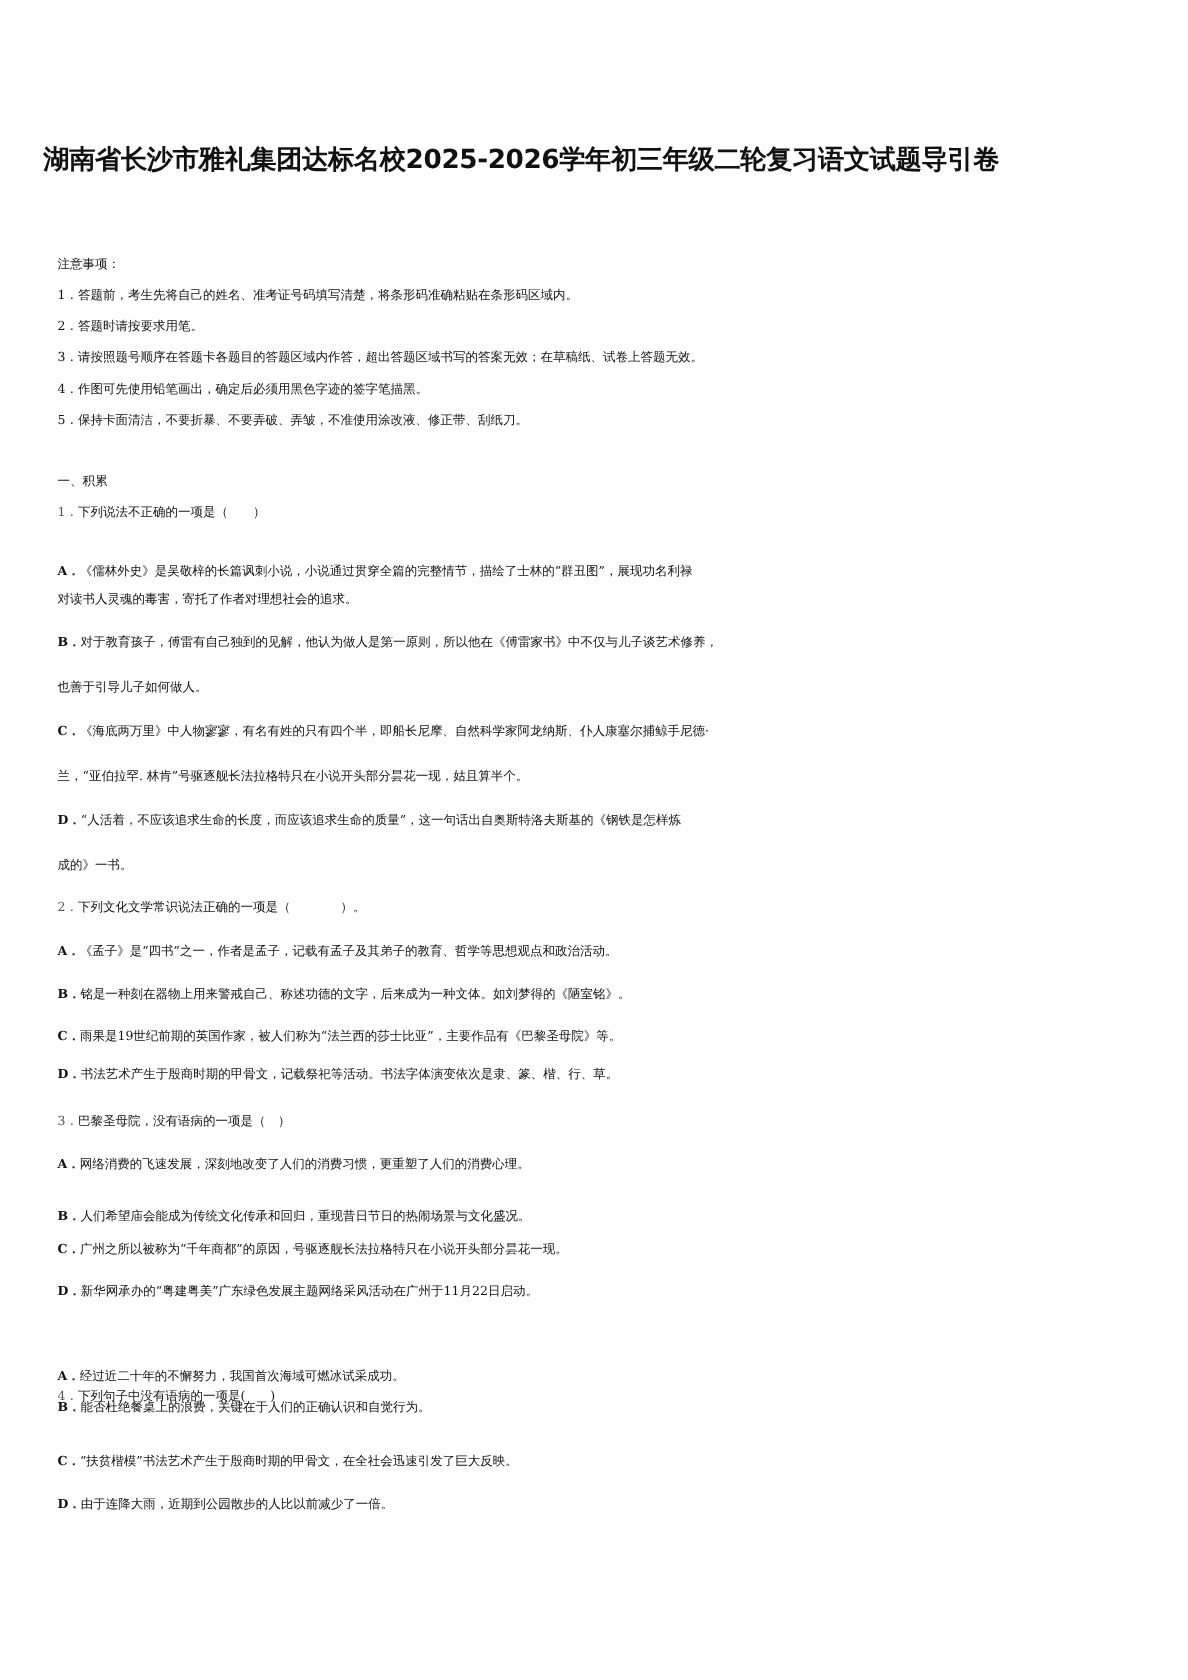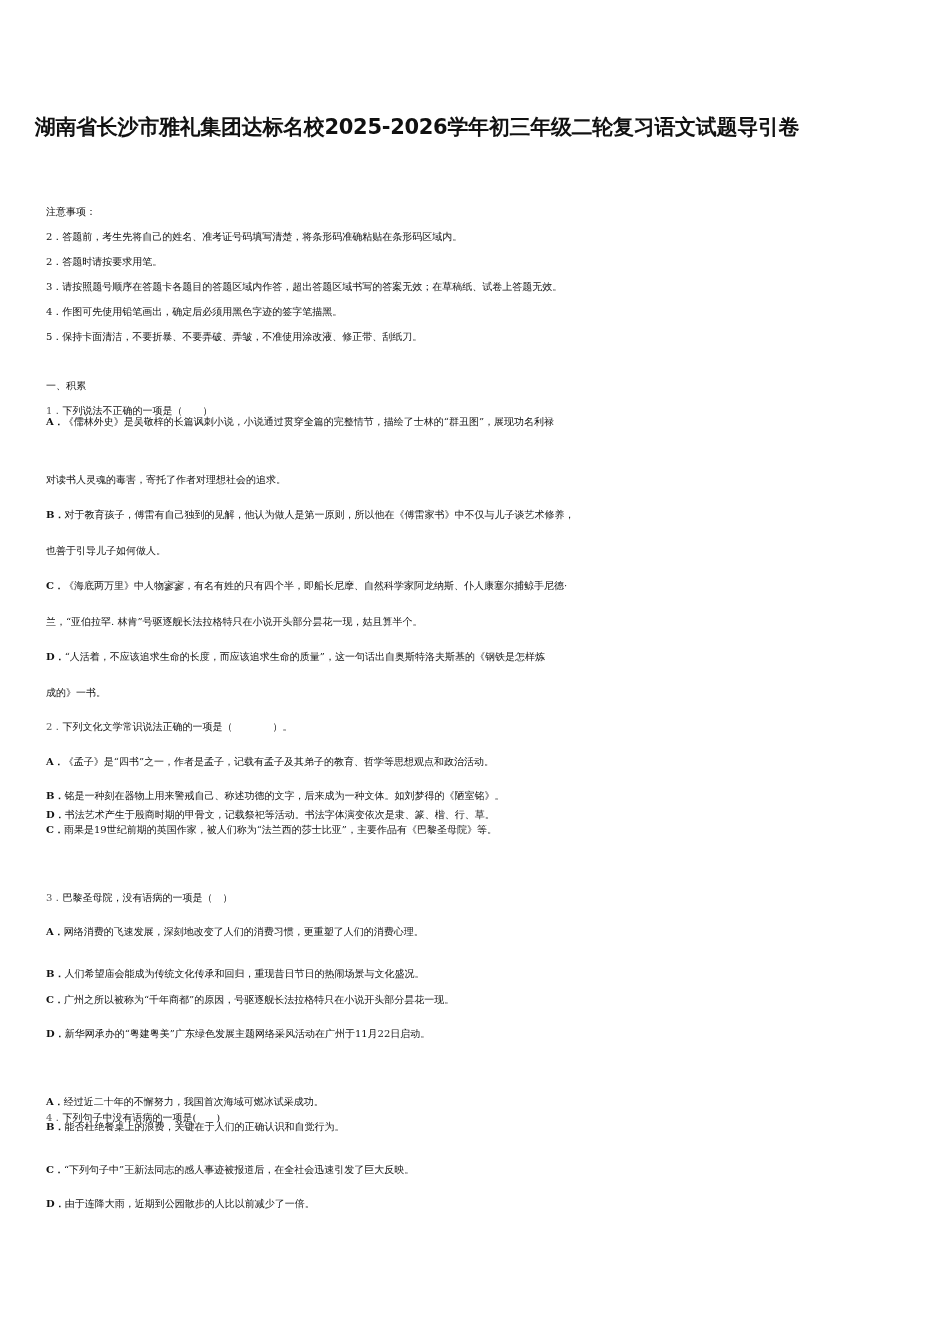--- a/index.html
+++ b/index.html
@@ -25,34 +25,34 @@
     .opt { font-weight: bold; }
   </style>
 </head>
 <body>
 
 <div class="page">
   <div class="title t1">湖南省长沙市雅礼集团达标名校2025-2026学年初三年级二轮复习语文试题导引卷</div>
 
   <div>
     <div class="line" style="top:202px">注意事项：</div>
-    <div class="line" style="top:227px">2．答题前，考生先将自己的姓名、准考证号码填写清楚，将条形码准确粘贴在条形码区域内。</div>
+    <div class="line" style="top:227px">1．答题前，考生先将自己的姓名、准考证号码填写清楚，将条形码准确粘贴在条形码区域内。</div>
     <div class="line" style="top:252px">2．答题时请按要求用笔。</div>
     <div class="line" style="top:277px">3．请按照题号顺序在答题卡各题目的答题区域内作答，超出答题区域书写的答案无效；在草稿纸、试卷上答题无效。</div>
     <div class="line" style="top:302px">4．作图可先使用铅笔画出，确定后必须用黑色字迹的签字笔描黑。</div>
     <div class="line" style="top:327px">5．保持卡面清洁，不要折暴、不要弄破、弄皱，不准使用涂改液、修正带、刮纸刀。</div>
   </div>
 
   <div class="line" style="top:376px">一、积累</div>
 
   <div>
     <div class="line" style="top:401px">
       <span class="num">1．</span><span>下列说法不正确的一项是（　　）</span>
     </div>
-    <div class="line" style="top:412px">
+    <div class="line" style="top:448px">
       <span class="opt">A．</span><span>《儒林外史》是吴敬梓的长篇讽刺小说，小说通过贯穿全篇的完整情节，描绘了士林的“群丑图”，展现功名利禄</span>
     </div>
     <div class="line" style="top:470px">对读书人灵魂的毒害，寄托了作者对理想社会的追求。</div>
     <div class="line" style="top:505px">
       <span class="opt">B．</span><span>对于教育孩子，傅雷有自己独到的见解，他认为做人是第一原则，所以他在《傅雷家书》中不仅与儿子谈艺术修养，</span>
     </div>
     <div class="line" style="top:541px">也善于引导儿子如何做人。</div>
     <div class="line" style="top:576px">
       <span class="opt">C．</span><span>《海底两万里》中人物寥寥，有名有姓的只有四个半，即船长尼摩、自然科学家阿龙纳斯、仆人康塞尔捕鲸手尼德·</span>
     </div>
@@ -69,21 +69,21 @@
     </div>
     <div class="line" style="top:752px">
       <span class="opt">A．</span><span>《孟子》是“四书”之一，作者是孟子，记载有孟子及其弟子的教育、哲学等思想观点和政治活动。</span>
     </div>
     <div class="line" style="top:786px">
       <span class="opt">B．</span><span>铭是一种刻在器物上用来警戒自己、称述功德的文字，后来成为一种文体。如刘梦得的《陋室铭》。</span>
     </div>
     <div class="line" style="top:820px">
       <span class="opt">C．</span><span>雨果是19世纪前期的英国作家，被人们称为“法兰西的莎士比亚”，主要作品有《巴黎圣母院》等。</span>
     </div>
-    <div class="line" style="top:805px">
+    <div class="line" style="top:850px">
       <span class="opt">D．</span><span>书法艺术产生于殷商时期的甲骨文，记载祭祀等活动。书法字体演变依次是隶、篆、楷、行、草。</span>
     </div>
   </div>
 
   <div>
     <div class="line" style="top:888px">
       <span class="num">3．</span><span>巴黎圣母院，没有语病的一项是（　）</span>
     </div>
     <div class="line" style="top:922px">
       <span class="opt">A．</span><span>网络消费的飞速发展，深刻地改变了人们的消费习惯，更重塑了人们的消费心理。</span>
@@ -103,19 +103,19 @@
     <div class="line" style="top:1108px">
       <span class="num">4．</span><span>下列句子中没有语病的一项是(　　)</span>
     </div>
     <div class="line" style="top:1092px">
       <span class="opt">A．</span><span>经过近二十年的不懈努力，我国首次海域可燃冰试采成功。</span>
     </div>
     <div class="line" style="top:1117px">
       <span class="opt">B．</span><span>能否杜绝餐桌上的浪费，关键在于人们的正确认识和自觉行为。</span>
     </div>
     <div class="line" style="top:1160px">
-      <span class="opt">C．</span><span>“下列句子中”王新法同志的感人事迹被报道后，在全社会迅速引发了巨大反映。</span>
+      <span class="opt">C．</span><span>“扶贫楷模”书法艺术产生于殷商时期的甲骨文，在全社会迅速引发了巨大反映。</span>
     </div>
     <div class="line" style="top:1194px">
       <span class="opt">D．</span><span>由于连降大雨，近期到公园散步的人比以前减少了一倍。</span>
     </div>
   </div>
 </div>
 
 </body></html>

